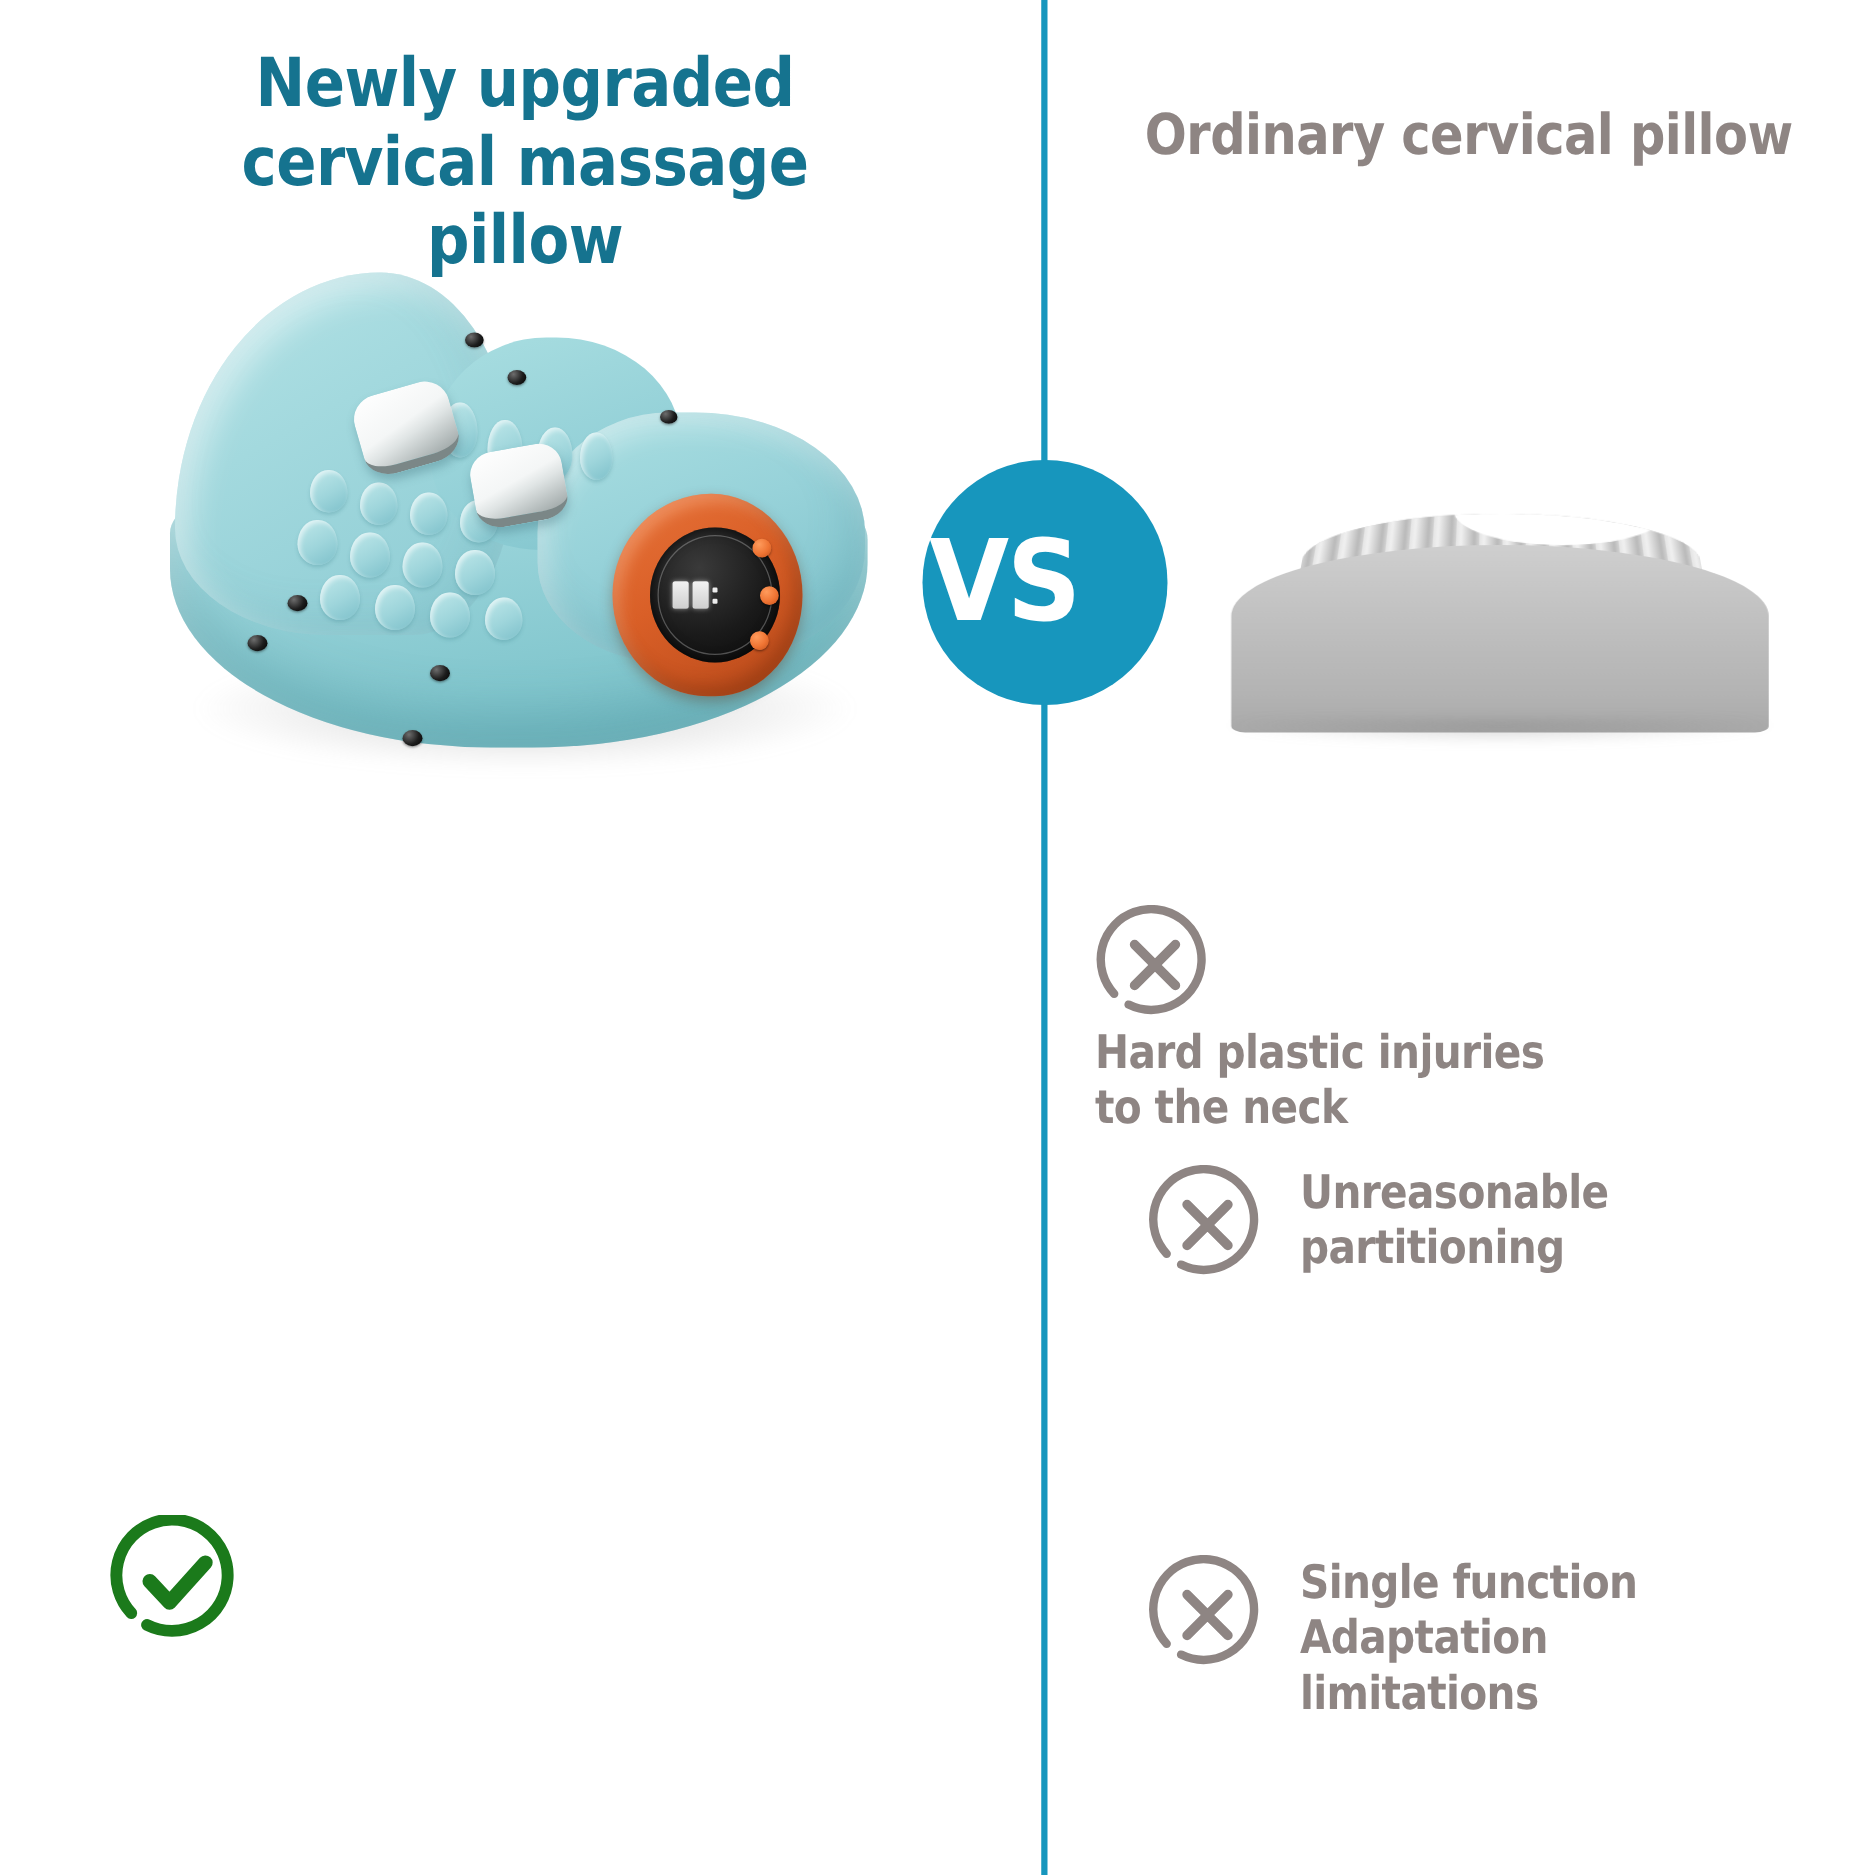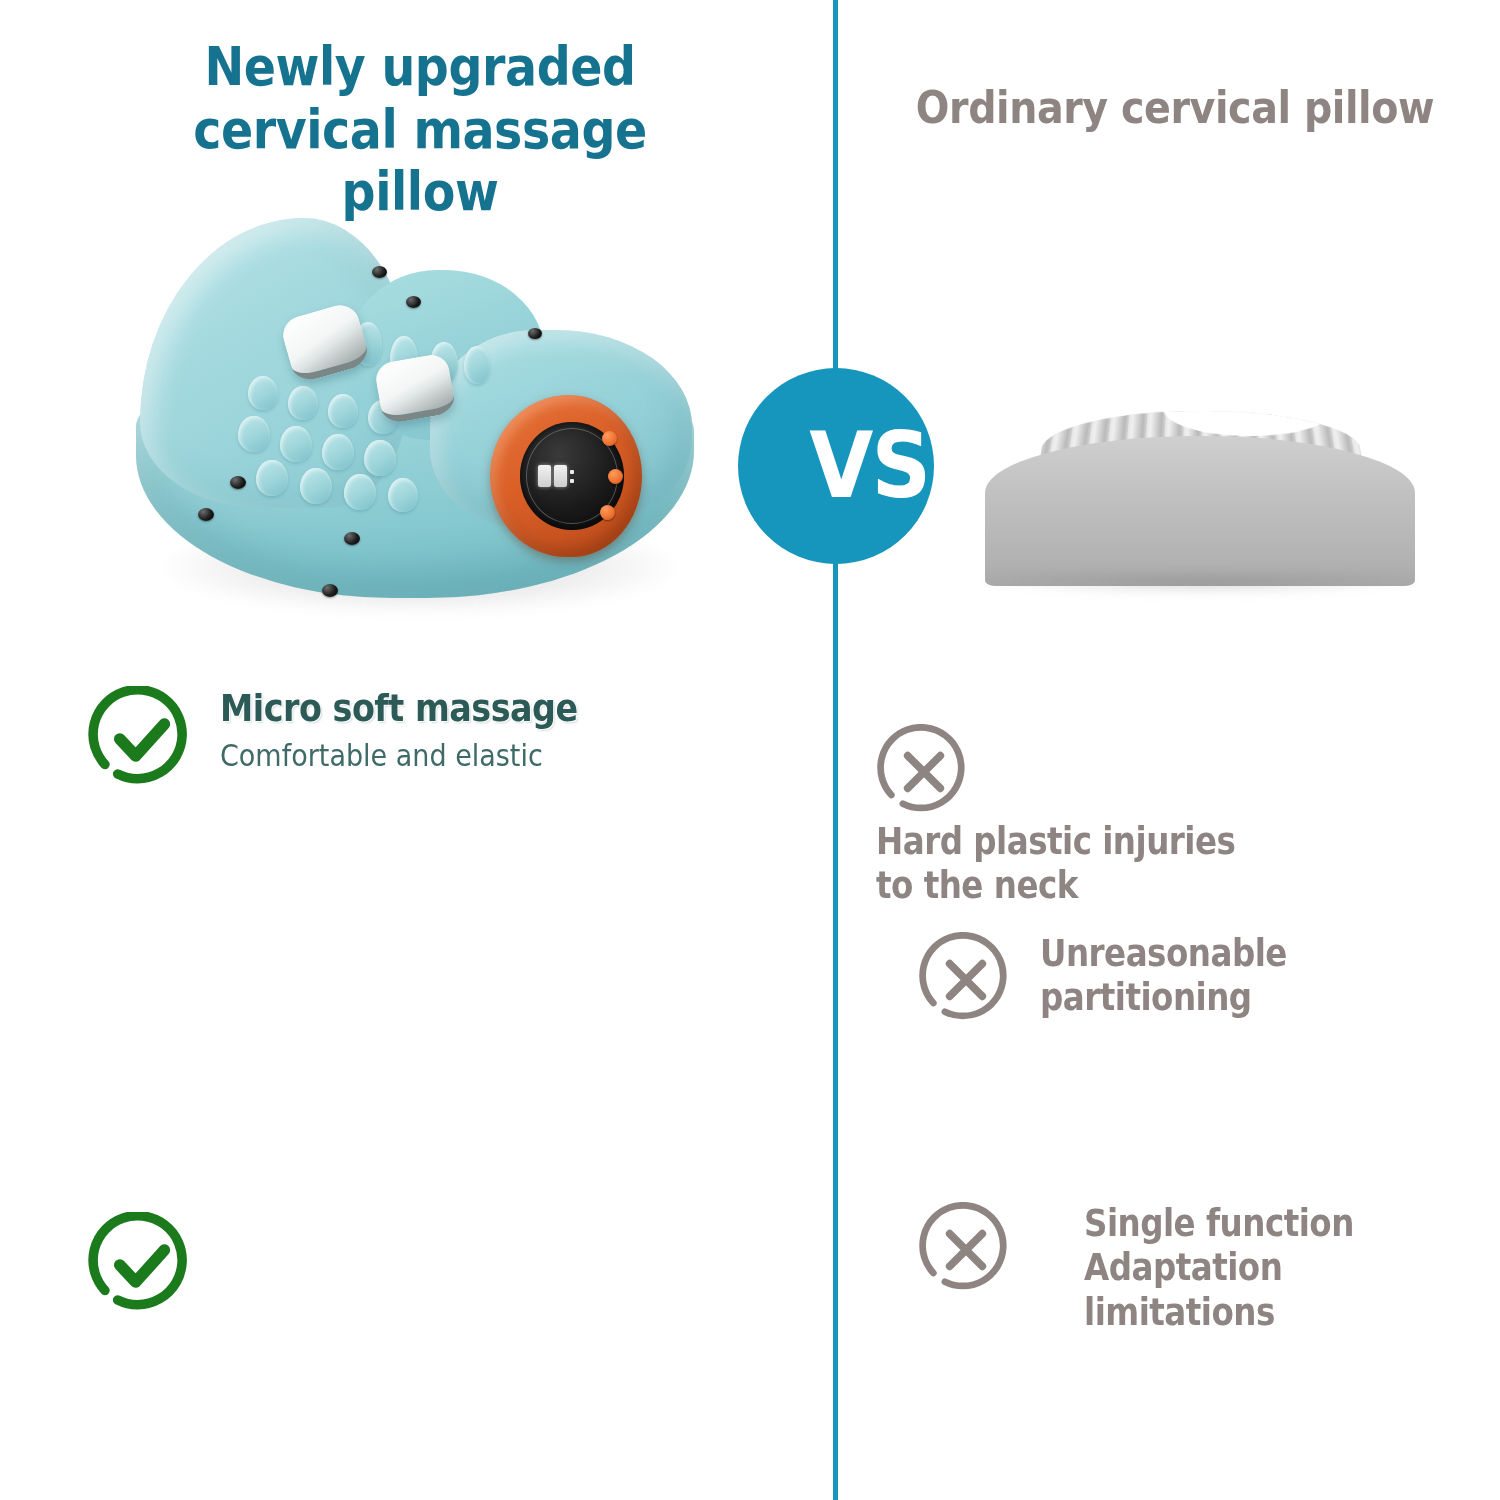--- a/index.html
+++ b/index.html
@@ -32,21 +32,21 @@
   .vs-badge {
     position: absolute;
     left: 738px;
     top: 368px;
     width: 196px;
     height: 196px;
     border-radius: 50%;
     background: #1796bd;
     display: flex;
     align-items: center;
-    justify-content: flex-end;
+    justify-content: flex-start;
     z-index: 5;
   }
   .vs-badge .vs-text {
     color: #ffffff;
     font-family: "DejaVu Sans", sans-serif;
     font-weight: bold;
     font-size: 90px;
     letter-spacing: -2px;
     line-height: 1;
     transform: scaleX(0.92);
@@ -422,32 +422,20 @@
               </span>
           </div>
         </div>
         <div class="panel-btn" style="left:112px; top:36px;"></div>
         <div class="panel-btn" style="left:118px; top:74px;"></div>
         <div class="panel-btn" style="left:110px; top:110px;"></div>
       </div>
     </div>
   </div>
 
-  <div class="feature" style="left:88px; top:686px; width:640px;">
-    <div class="icon-wrap">
-      <svg class="circ-icon" width="106" height="106" viewBox="0 0 100 100">
-        <path d="M 16 74 A 42 42 0 1 1 28 83" fill="none" stroke="#1b7a1b" stroke-width="9" stroke-linecap="round"></path>
-        <path d="M 30 50 L 45 66 L 72 36" fill="none" stroke="#1b7a1b" stroke-width="11" stroke-linecap="round" stroke-linejoin="round"></path>
-      </svg>
-    </div>
-    <div class="texts">
-      <div class="f-head">Micro soft massage</div>
-      <div class="f-sub">Comfortable and elastic</div>
-    </div>
-  </div>
 
 
   <div class="feature" style="left:88px; top:1212px; width:640px;">
     <div class="icon-wrap">
       <svg class="circ-icon" width="106" height="106" viewBox="0 0 100 100">
         <path d="M 16 74 A 42 42 0 1 1 28 83" fill="none" stroke="#1b7a1b" stroke-width="9" stroke-linecap="round"></path>
         <path d="M 30 50 L 45 66 L 72 36" fill="none" stroke="#1b7a1b" stroke-width="11" stroke-linecap="round" stroke-linejoin="round"></path>
       </svg>
     </div>
   </div>
@@ -482,21 +470,21 @@
         <path d="M 16 74 A 42 42 0 1 1 28 83" fill="none" stroke="#8e8583" stroke-width="7" stroke-linecap="round"></path>
         <path d="M 33 33 L 67 67 M 67 33 L 33 67" fill="none" stroke="#8e8583" stroke-width="8" stroke-linecap="round"></path>
       </svg>
     </div>
     <div class="texts">
       <div class="r-head">Unreasonable
 partitioning</div>
     </div>
   </div>
 
-  <div class="feature" style="left:918px; top:1202px; width:560px;gap:44px;">
+  <div class="feature" style="left:918px; top:1244px; width:560px;">
     <div class="icon-wrap">
       <svg class="circ-icon" width="96" height="96" viewBox="0 0 100 100">
         <path d="M 16 74 A 42 42 0 1 1 28 83" fill="none" stroke="#8e8583" stroke-width="7" stroke-linecap="round"></path>
         <path d="M 33 33 L 67 67 M 67 33 L 33 67" fill="none" stroke="#8e8583" stroke-width="8" stroke-linecap="round"></path>
       </svg>
     </div>
     <div class="texts">
       <div class="r-head">Single function
 Adaptation limitations</div>
     </div>

